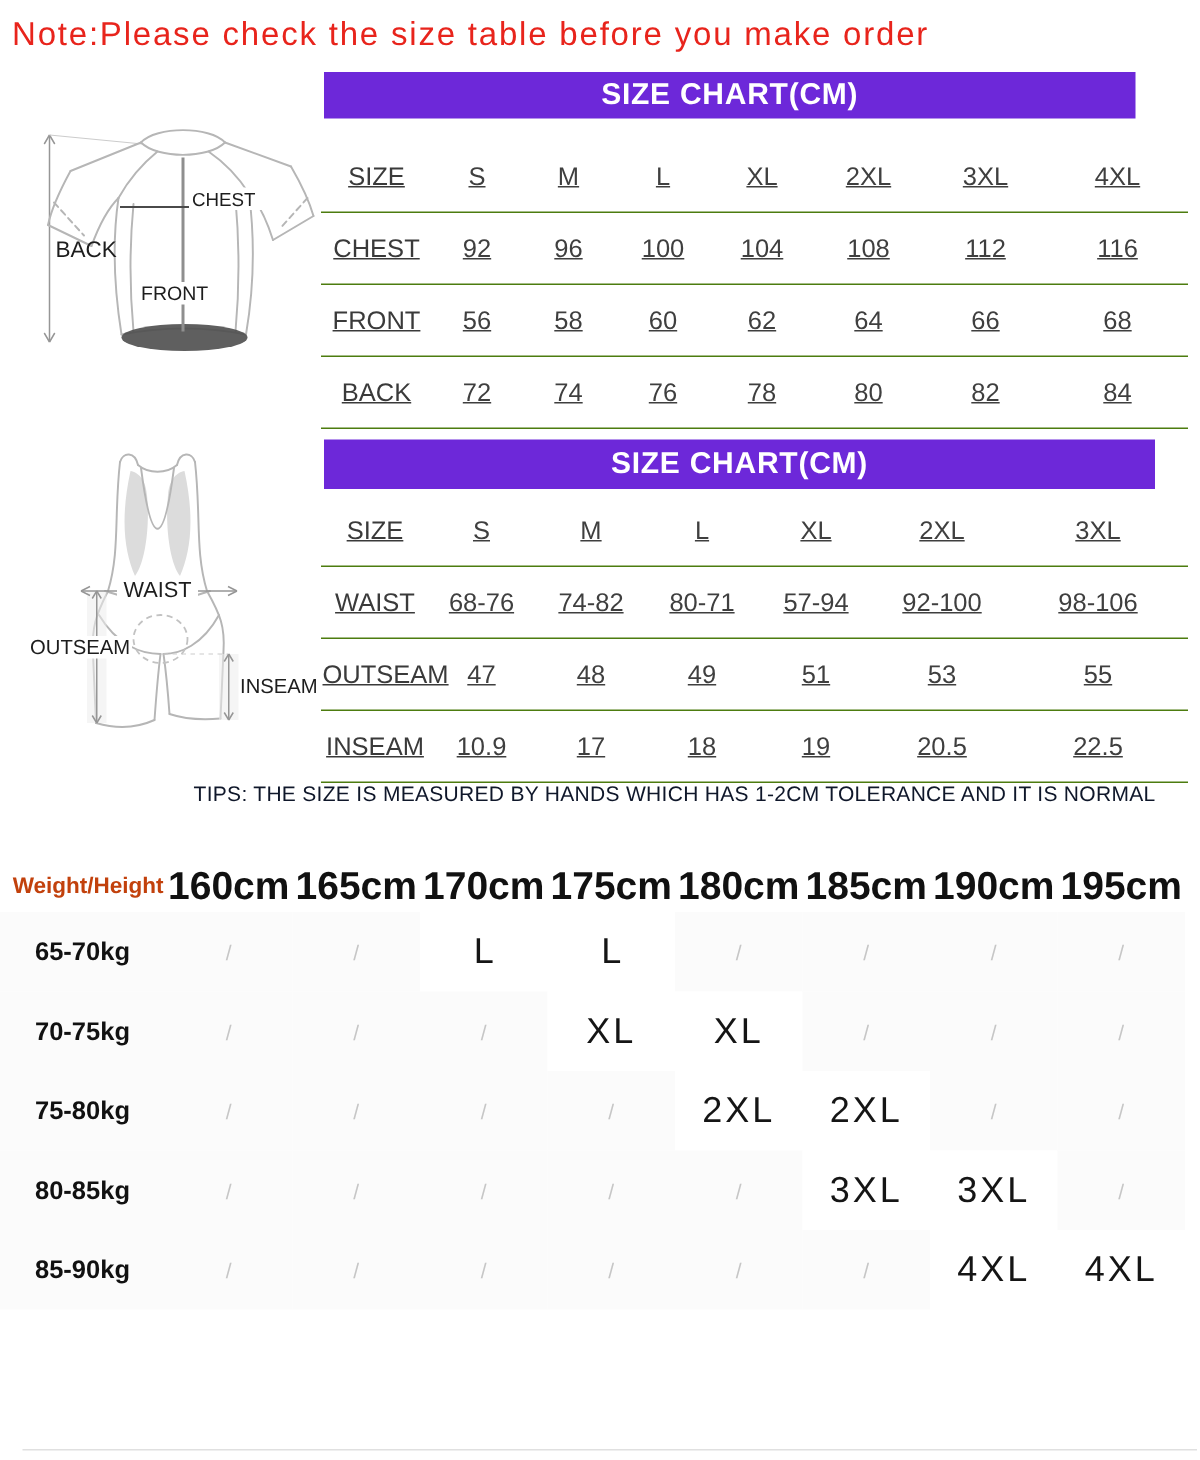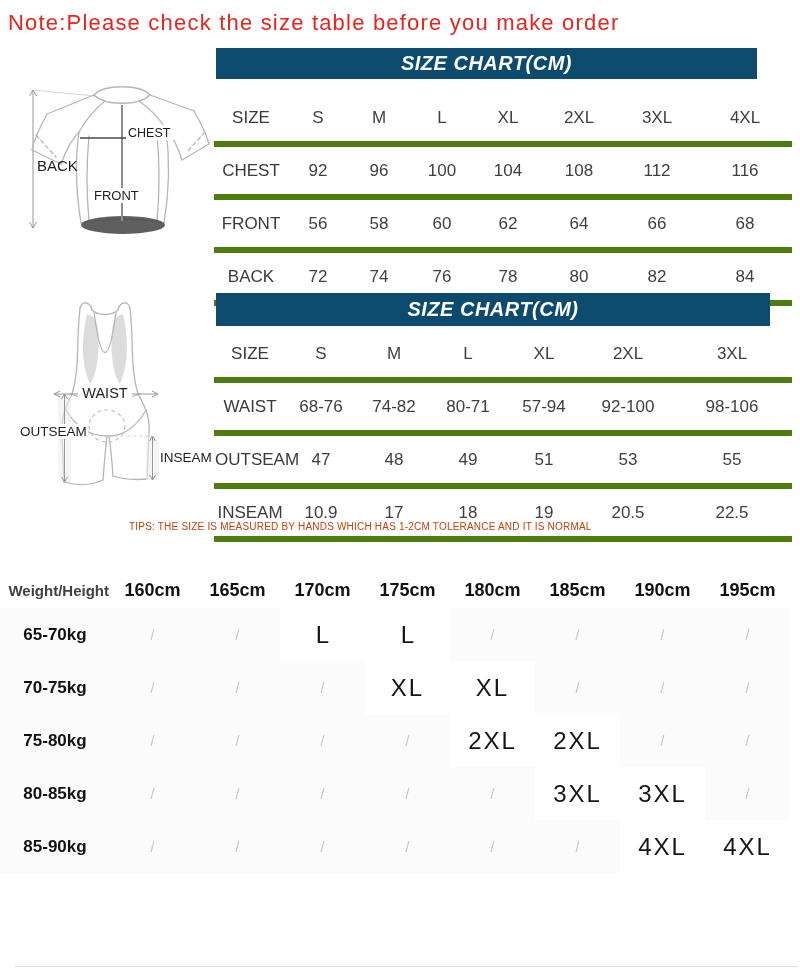--- a/index.html
+++ b/index.html
@@ -5,43 +5,43 @@
   html,body{margin:0;padding:0;}
   body{
     width:800px;height:973px;position:relative;background:#ffffff;
     font-family:"Liberation Sans",sans-serif;overflow:hidden;color:#222;
   }
   .note{
     position:absolute;top:10px;left:8px;font-size:22px;letter-spacing:1.2px;
     color:#e8241c;white-space:nowrap;
   }
   .size-bar{
-    position:absolute;background:#0c4a6e;color:#ffffff;font-weight:bold;
-    font-size:20px;text-align:center;letter-spacing:.5px;font-style:italic;
+    position:absolute;background:#6d28d9;color:#ffffff;font-weight:bold;
+    font-size:20px;text-align:center;letter-spacing:.5px;
   }
   #bar1{left:216px;top:48px;width:541px;height:31px;line-height:31px;}
   #bar2{left:216px;top:293px;width:554px;height:33px;line-height:33px;}
   .size-table{
     position:absolute;border-collapse:collapse;table-layout:fixed;
     color:#3f3f3f;font-size:17px;text-align:center;
   }
   #table1{left:214px;top:94px;width:578px;}
   #table2{left:214px;top:330px;width:578px;}
-  .size-table td{height:45px;vertical-align:middle;border-bottom:6px solid #4d7c0f;}
+  .size-table td{height:45px;vertical-align:middle;border-bottom:1px solid #4d7c0f;text-decoration:underline;}
   .size-table td.row-label{color:#3a3a3a;}
   .tips{
-    position:absolute;left:129px;top:521px;font-size:10px;color:#c2410c;
+    position:absolute;left:129px;top:521px;font-size:14px;color:#0f172a;
     letter-spacing:.2px;white-space:nowrap;
   }
   .fit-table{
     position:absolute;left:0;top:572px;width:790px;border-collapse:collapse;
     table-layout:fixed;text-align:center;
   }
-  .fit-table thead th{height:34px;font-size:18px;font-weight:bold;color:#111;vertical-align:middle;white-space:nowrap;}
-  .fit-table thead th.corner{font-size:15px;color:#404040;text-align:right;padding-right:1px;}
+  .fit-table thead th{height:34px;font-size:26px;font-weight:bold;color:#111;vertical-align:middle;white-space:nowrap;}
+  .fit-table thead th.corner{font-size:15px;color:#c2410c;text-align:right;padding-right:1px;}
   .fit-table tbody td{height:51px;vertical-align:middle;background:#fbfbfb;}
   .fit-table td.w-label{font-size:17px;font-weight:bold;color:#111;}
   .fit-table td.sz{font-size:24px;color:#151515;background:#ffffff;}
   .fit-table td.sz.multi{letter-spacing:2px;}
   .fit-table td.slash{font-size:14px;color:#c6c6c6;}
   .bottom-line{position:absolute;left:15px;top:966px;width:783px;height:1px;background:#e0e0e0;}
   .diagram{position:absolute;}
   #jersey-svg{left:5px;top:78px;}
   #shorts-svg{left:8px;top:298px;}
   svg .outline{fill:none;stroke:#b6b6b6;stroke-width:1.3;stroke-linecap:round;}

